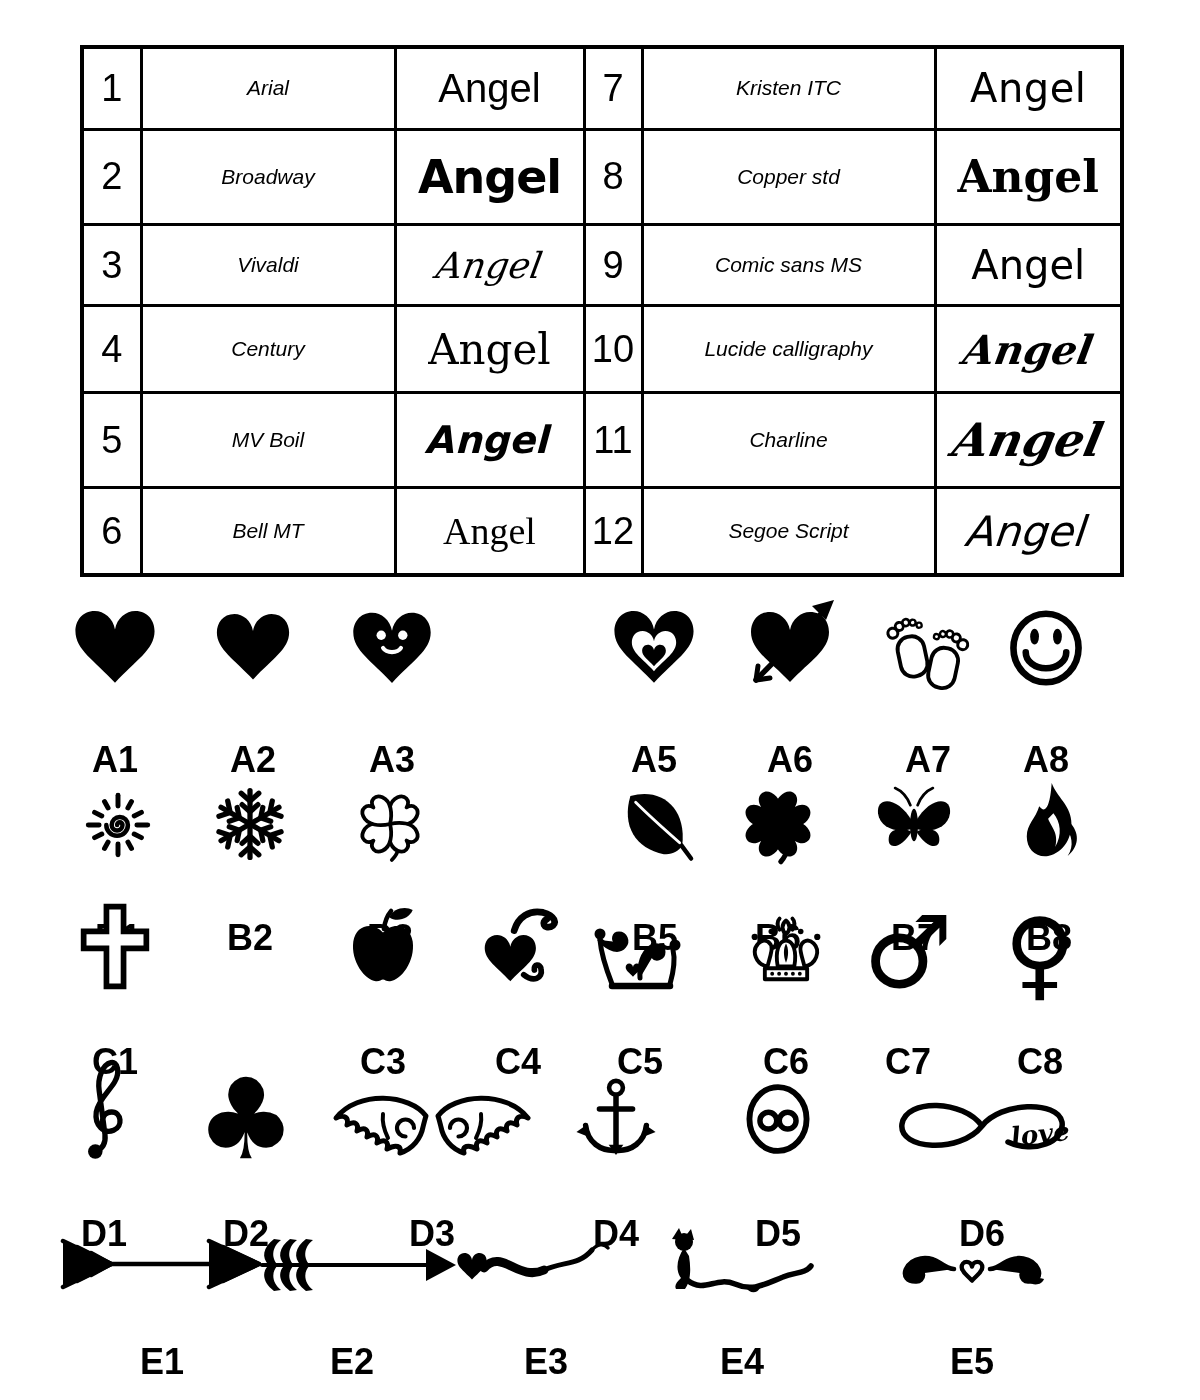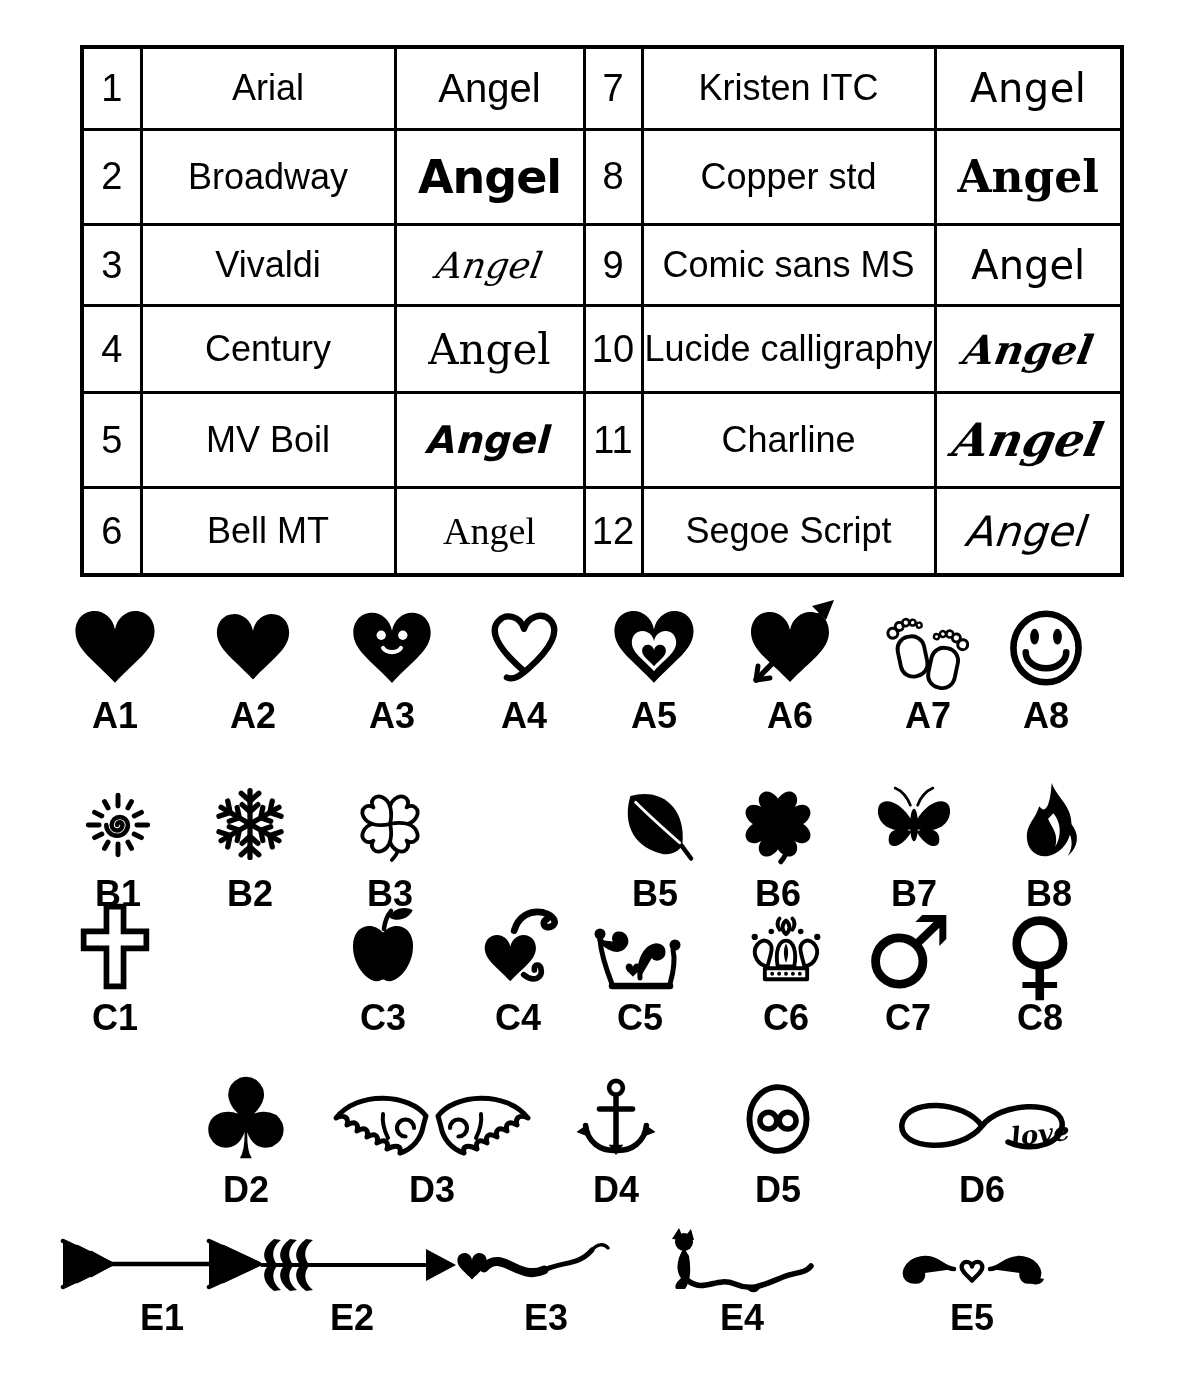--- a/index.html
+++ b/index.html
@@ -5,37 +5,37 @@
   html,body{margin:0;padding:0;background:#fff;}
   #page{position:relative;width:1200px;height:1400px;background:#ffffff;color:#000;
         font-family:"Liberation Sans",sans-serif;overflow:hidden;}
 
   
   #font-table{position:absolute;left:80px;top:45px;width:1040px;height:532px;
               border-collapse:collapse;table-layout:fixed;border:4px solid #000;}
   #font-table td{border:3px solid #000;text-align:center;vertical-align:middle;
                  padding:0;overflow:hidden;}
   td.num{font-size:38px;}
-  td.name{font-size:36px;white-space:nowrap;}
+  td.name{font-size:21px;white-space:nowrap;font-style:italic;}
   td.sample span{display:inline-block;white-space:nowrap;}
   .s1{font:40px "Liberation Sans",sans-serif;}
   .s2{font:800 46px "DejaVu Sans",sans-serif;letter-spacing:-1px;}
   .s3{font:italic 36px "DejaVu Serif",serif;transform:skewX(-10deg);}
   .s4{font:42px "DejaVu Serif",serif;}
   .s5{font:italic 700 38px "DejaVu Sans",sans-serif;transform:skewX(-4deg);}
   .s6{font:38px "Liberation Serif",serif;}
   .s7{font:40px "DejaVu Sans",sans-serif;letter-spacing:.5px;}
   .s8{font:700 44px "DejaVu Serif",serif;}
   .s9{font:40px "DejaVu Sans",sans-serif;}
   .s10{font:italic 700 40px "DejaVu Serif",serif;transform:skewX(-10deg);}
   .s11{font:italic 700 46px "DejaVu Serif",serif;transform:skewX(-12deg);}
   .s12{font:italic 42px "DejaVu Sans",sans-serif;transform:skewX(-8deg);}
 
   
-  .sym{position:absolute;display:flex;flex-direction:column;align-items:center;}
+  .sym{position:absolute;display:flex;flex-direction:column;align-items:center;gap:44px;}
   .ibox{display:flex;align-items:flex-end;justify-content:center;}
   .slabel{font:700 36px "Liberation Sans",sans-serif;line-height:1;margin-top:6px;}
   .ra{top:596px}.rb{top:776px}.rc{top:894px}.rd{top:1054px}.re{top:1232px}
   .ra .ibox{height:96px}.rb .ibox{height:94px}.rc .ibox{height:100px}
   .rd .ibox{height:112px}.re .ibox{height:62px}
   svg{display:block;}
   svg path,svg polygon,svg circle,svg ellipse,svg rect{fill:#000;}
   .st{stroke:#000;fill:none;stroke-linecap:round;stroke-linejoin:round;}
   .wh{fill:#fff;}
   .glyph{font-family:"DejaVu Sans",sans-serif;font-weight:bold;line-height:.82;display:block;}
@@ -126,28 +126,20 @@
     <div class="ibox">
         <svg width="90" height="90" viewBox="0 0 100 100">
       <path d="M50,32 C48,20 38,12 28,12 C14,12 7,23 7,34 C7,54 28,66 50,90 C72,66 93,54 93,34 C93,23 86,12 72,12 C62,12 52,20 50,32 Z"></path>
       <circle class="wh" cx="38" cy="37" r="5.2"></circle>
           <circle class="wh" cx="62" cy="37" r="5.2"></circle>
       <path class="st" style="stroke:#fff;stroke-width:4.5" d="M40,51 a11,8 0 0 0 20,0"></path>
         </svg>
       </div>
     <div class="slabel">A3</div>
   </div>
-  <div class="sym ra" style="left:459px;width:130px">
-    <div class="ibox">
-        <svg width="90" height="92" viewBox="0 0 100 100">
-          <path class="st" stroke-width="7" d="M50,78 C20,52 11,33 22,22 C30,13 46,17 50,31 C54,17 70,12 79,21 C90,33 81,52 55,75 C48,81 39,89 31,85"></path>
-        </svg>
-      </div>
-    <div class="slabel">A4</div>
-  </div>
   <div class="sym ra" style="left:589px;width:130px">
     <div class="ibox">
         <svg width="92" height="92" viewBox="0 0 100 100">
       <path d="M50,32 C48,20 38,12 28,12 C14,12 7,23 7,34 C7,54 28,66 50,90 C72,66 93,54 93,34 C93,23 86,12 72,12 C62,12 52,20 50,32 Z"></path>
       <path class="wh" transform="translate(50,55) scale(0.56) translate(-50,-50)" d="M50,32 C48,20 38,12 28,12 C14,12 7,23 7,34 C7,54 28,66 50,90 C72,66 93,54 93,34 C93,23 86,12 72,12 C62,12 52,20 50,32 Z"></path>
       <path transform="translate(50,60) scale(0.30) translate(-50,-50)" d="M50,32 C48,20 38,12 28,12 C14,12 7,23 7,34 C7,54 28,66 50,90 C72,66 93,54 93,34 C93,23 86,12 72,12 C62,12 52,20 50,32 Z"></path>
         </svg>
       </div>
     <div class="slabel">A5</div>
   </div>
@@ -379,20 +371,29 @@
       </div>
     <div class="slabel">C7</div>
   </div>
   <div class="sym rc" style="left:975px;width:130px">
     <div class="ibox">
         <span class="glyph" style="font-size:98px">♀</span>
       </div>
     <div class="slabel">C8</div>
   </div>
 
+  <div class="sym rd" style="left:39px;width:130px">
+    <div class="ibox">
+        <svg width="58" height="110" viewBox="0 0 60 110">
+      <circle cx="21" cy="97" r="7.5"></circle>
+      <path class="st" stroke-width="5.5" d="M21,97 C29,94 32,88 31,79 L25,34 C23,20 29,7 37,5 C44,3 47,15 41,25 C35,35 24,44 22,56 C20,70 30,79 40,75 C50,71 48,56 38,56 C30,56 27,63 29,70"></path>
+        </svg>
+      </div>
+    <div class="slabel">D1</div>
+  </div>
   <div class="sym rd" style="left:181px;width:130px">
     <div class="ibox">
         <span class="glyph" style="font-size:112px">♣</span>
       </div>
     <div class="slabel">D2</div>
   </div>
   <div class="sym rd" style="left:322px;width:220px">
     <div class="ibox">
         <svg width="212" height="78" viewBox="0 0 212 78">
       <defs>

